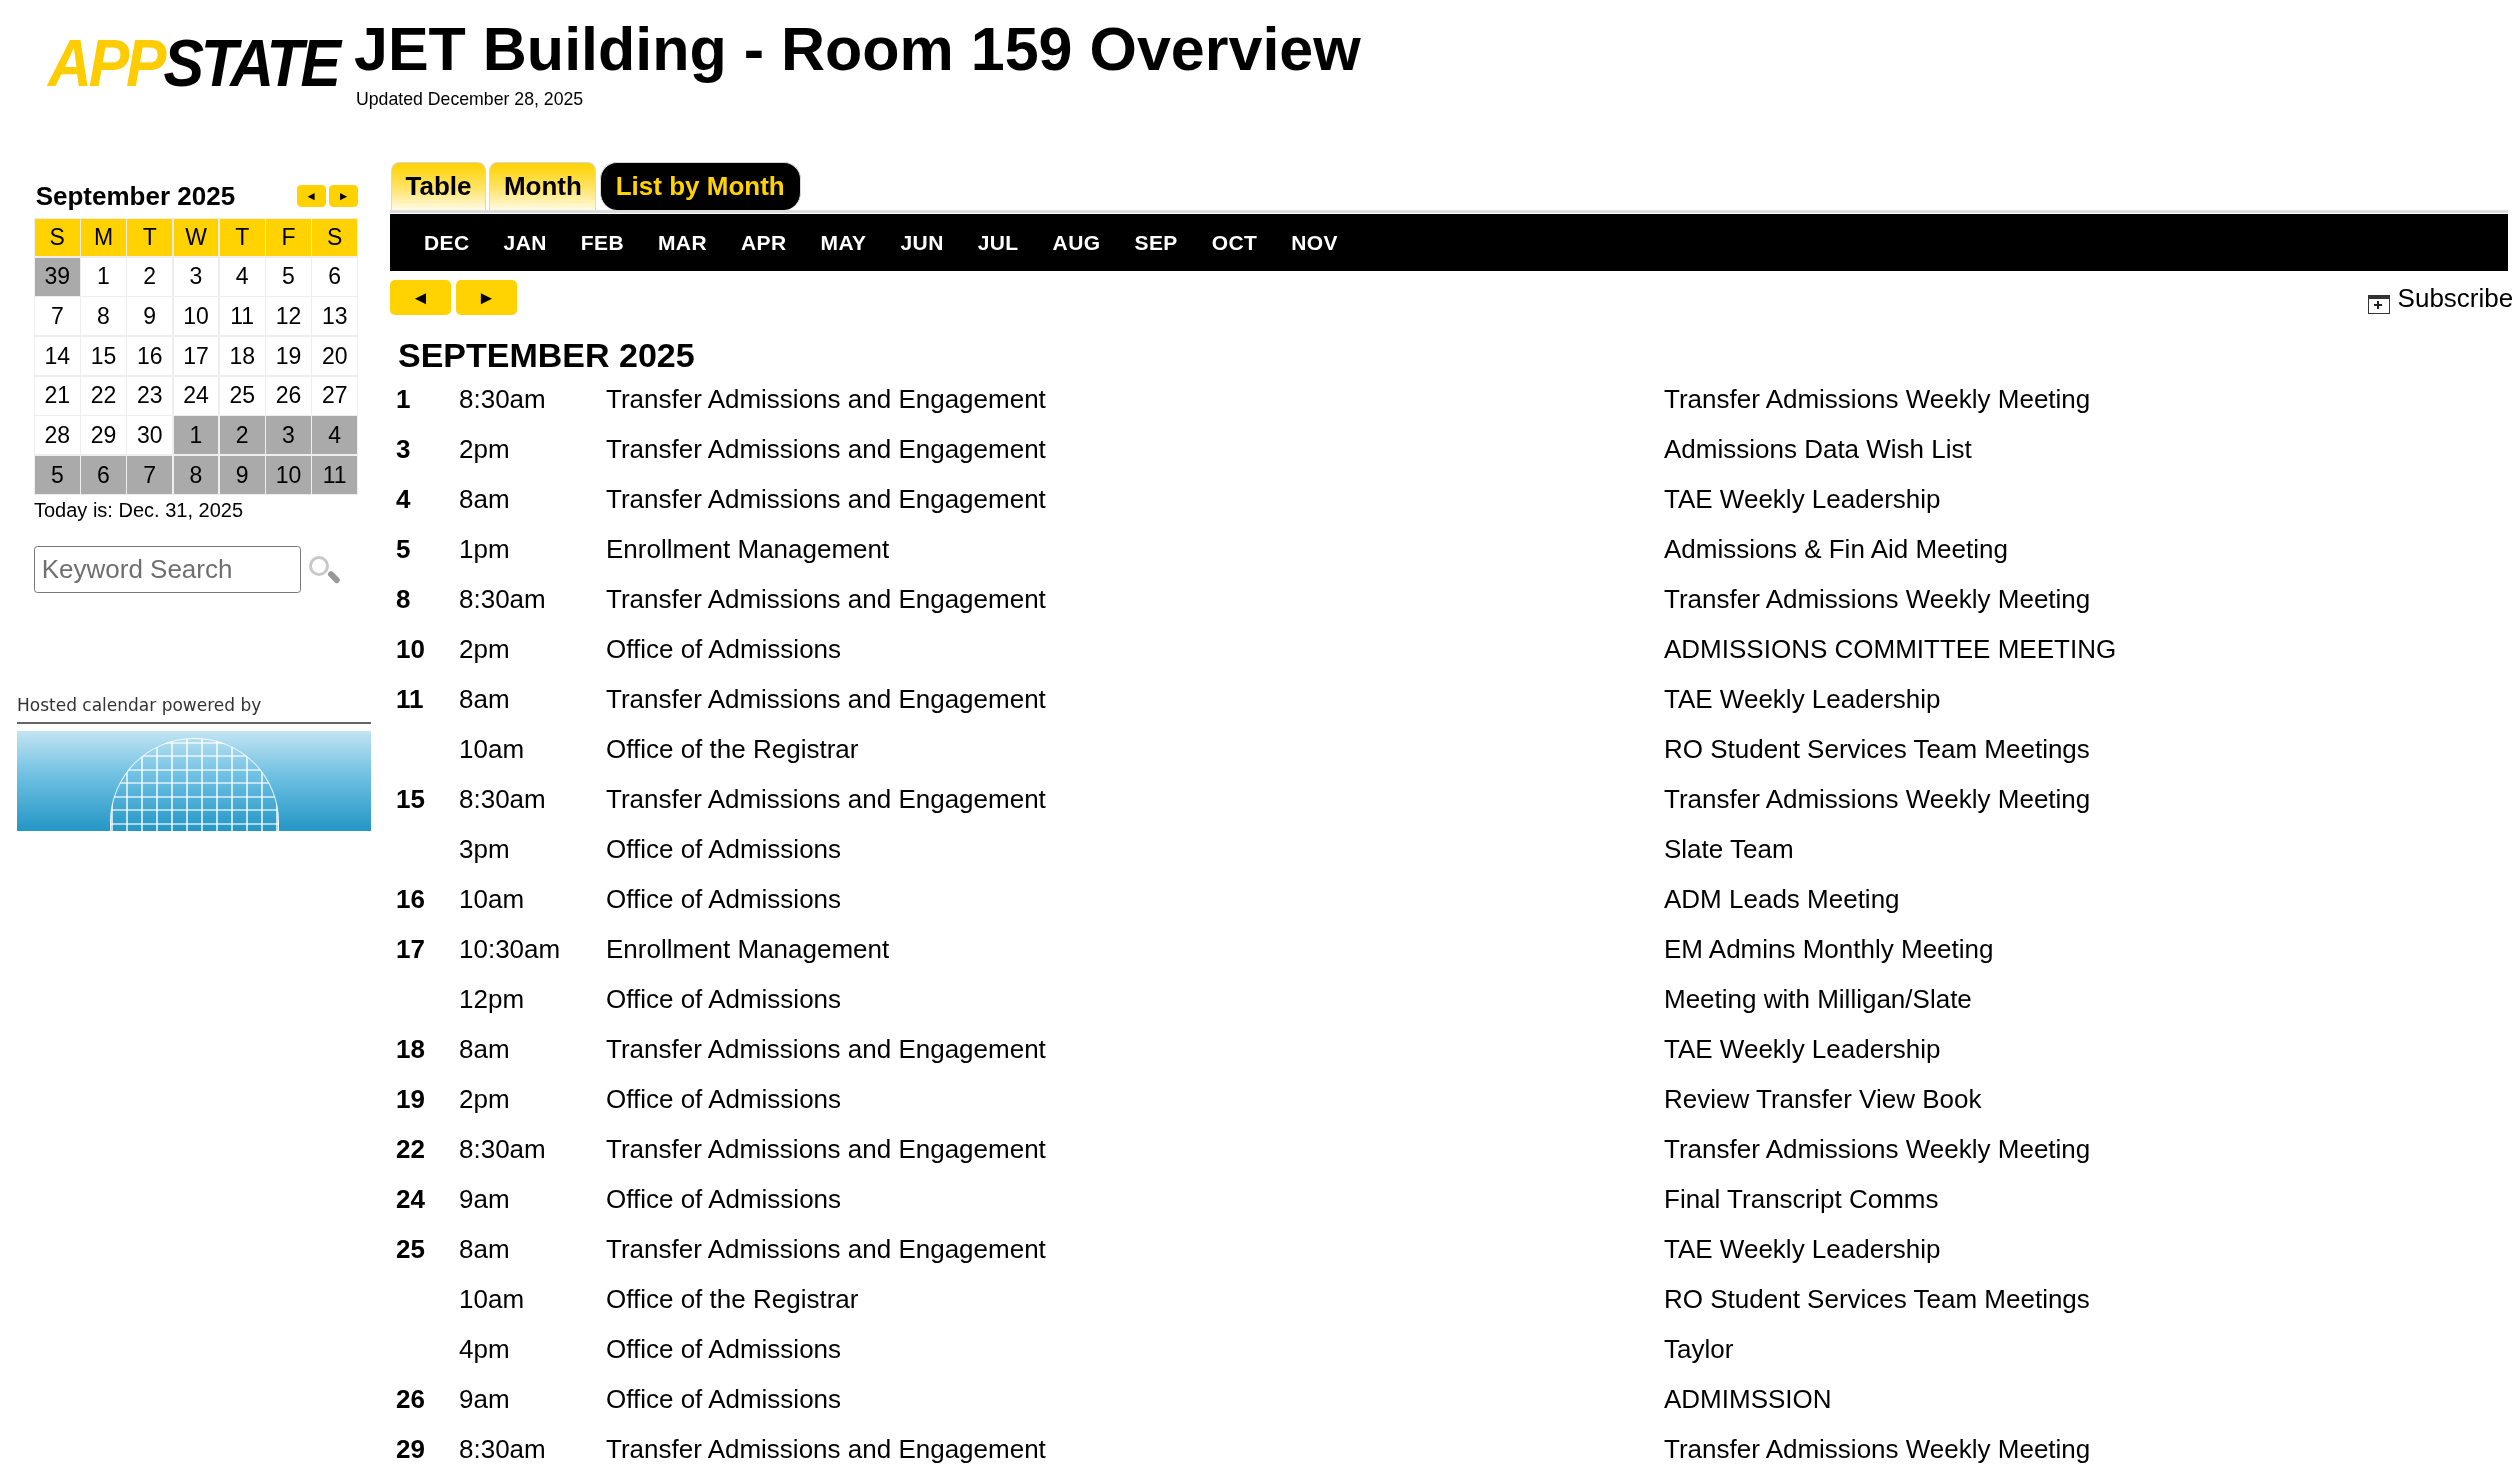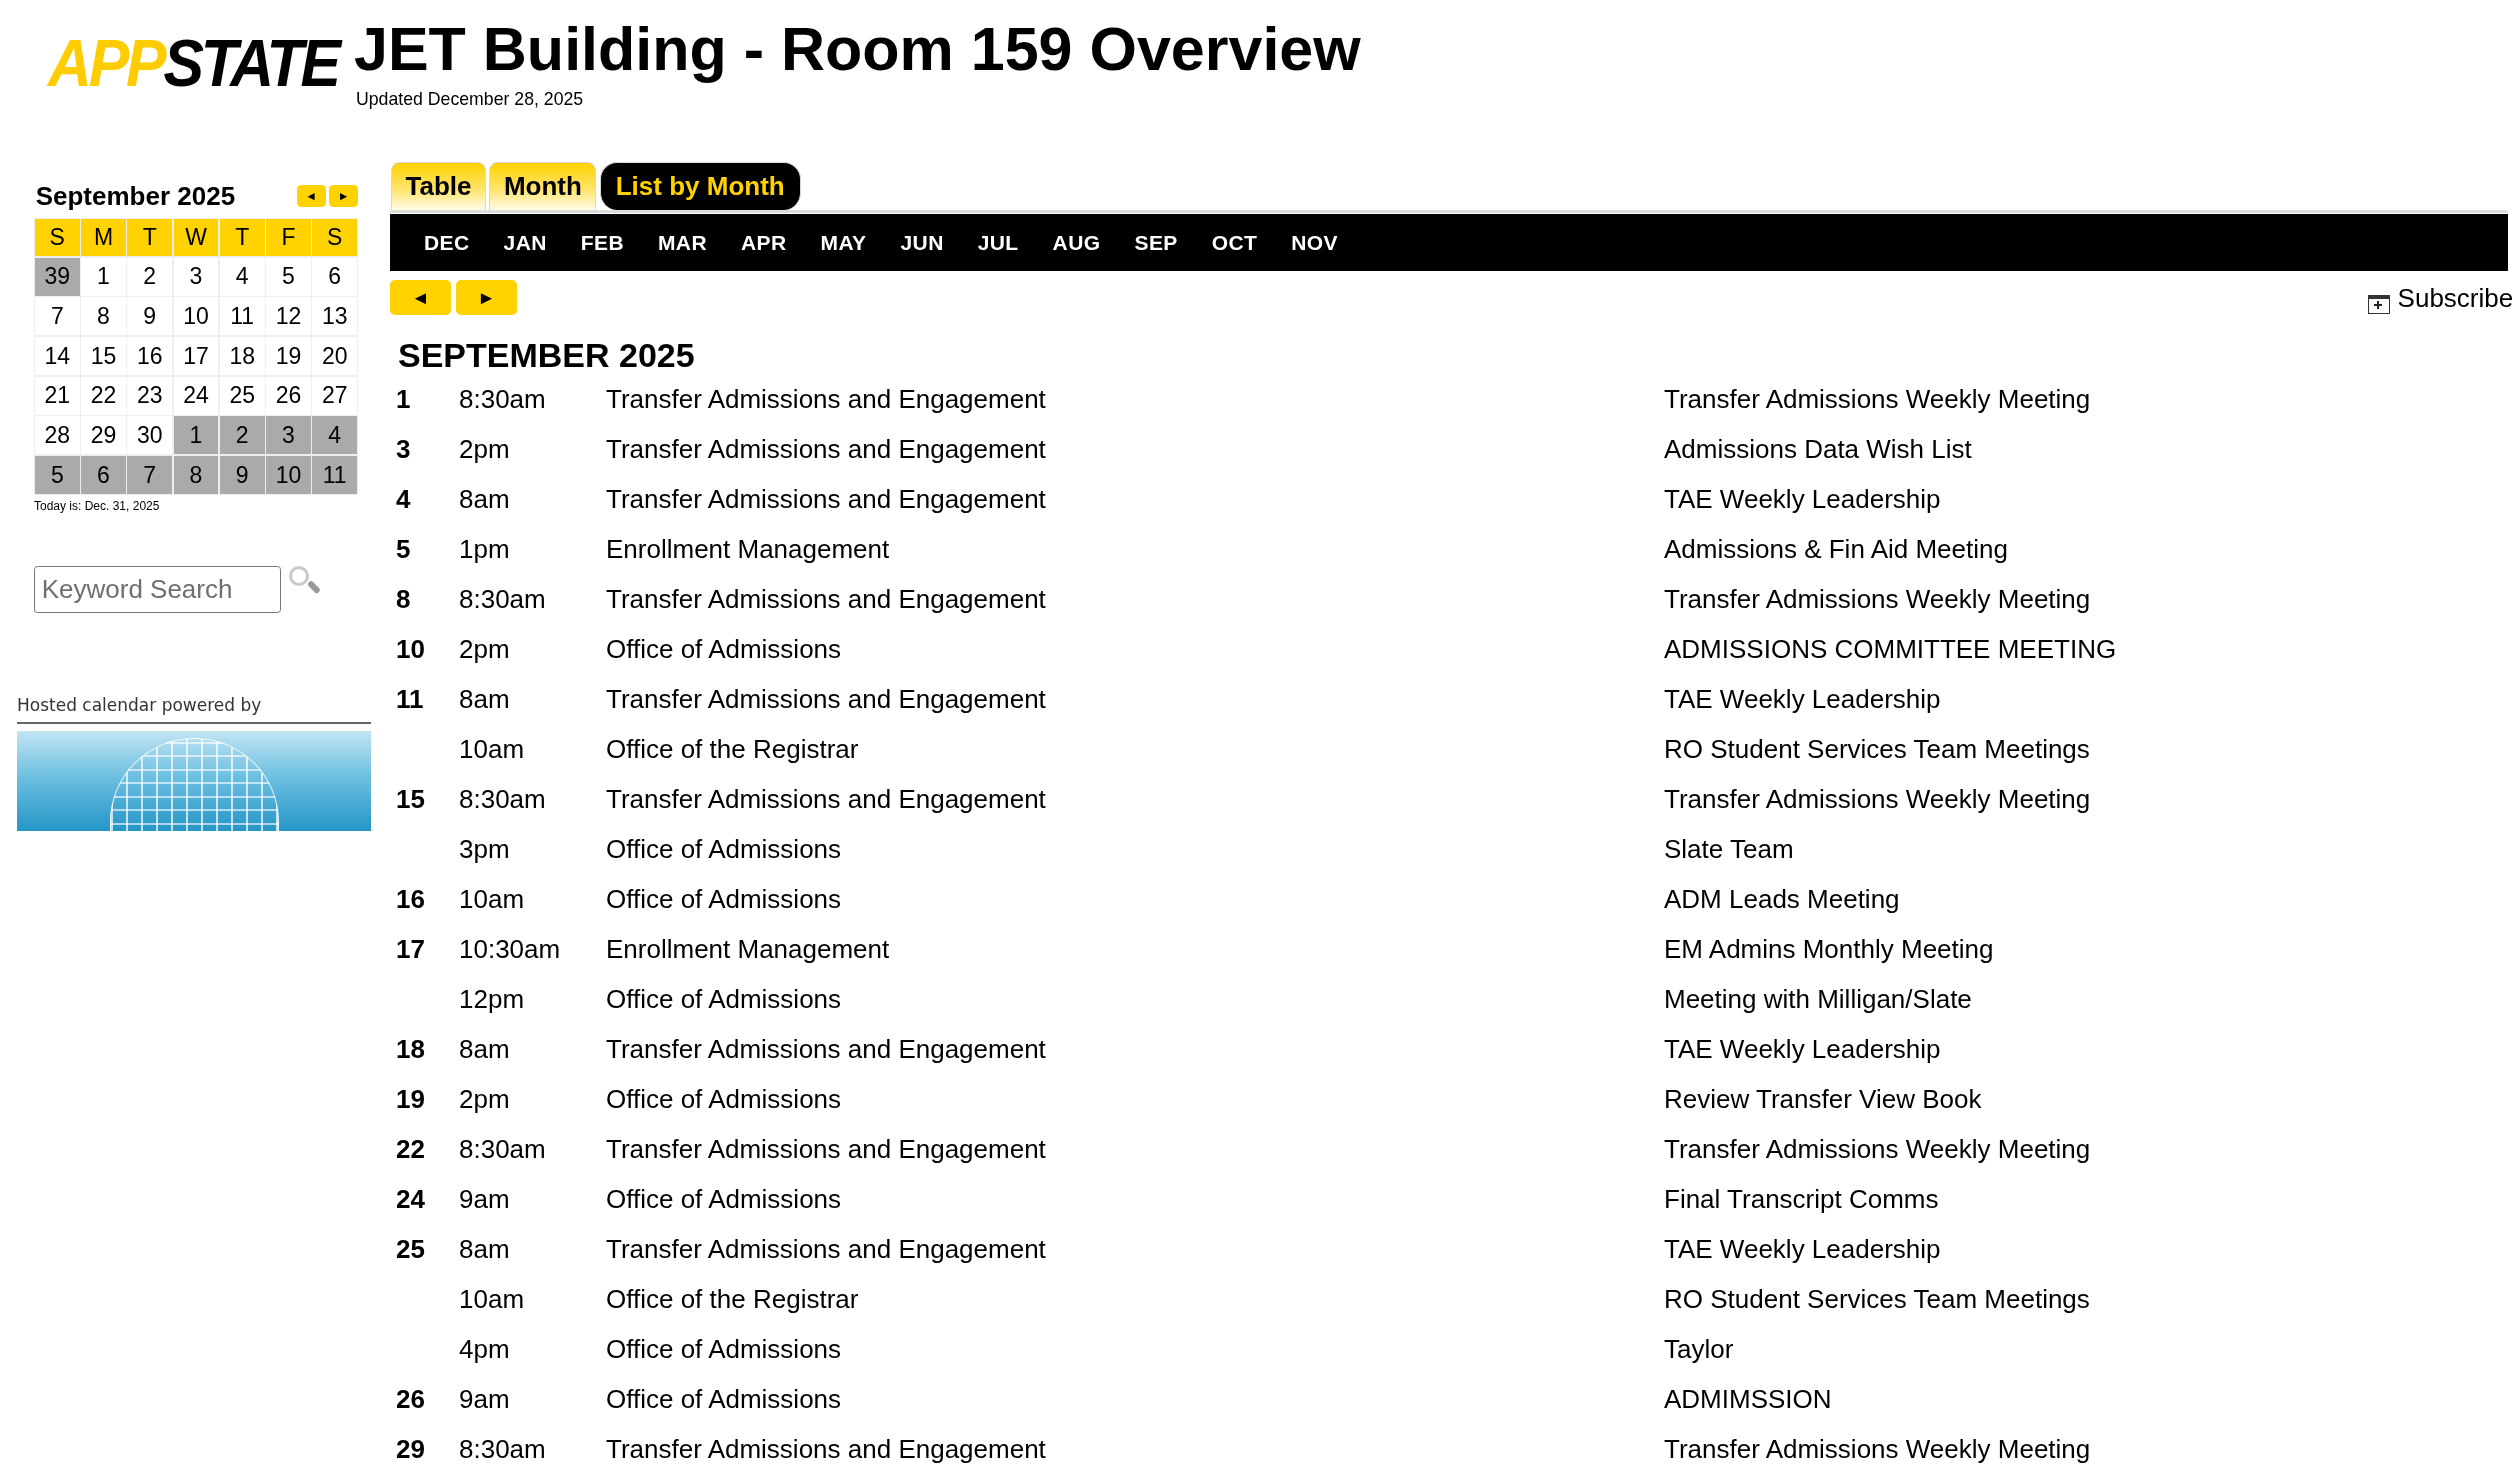--- a/index.html
+++ b/index.html
@@ -18,23 +18,23 @@
   
   .mini-cal { position: absolute; left: 34px; top: 179px; width: 324px; }
   .mini-cal-head { display: flex; justify-content: space-between; align-items: center; height: 34px; }
   .mini-cal-title { font-size: 26px; font-weight: bold; padding-left: 1.7px; }
   .mini-nav { display: flex; gap: 3.4px; }
   .mini-nav-btn { width: 29px; height: 22px; background: #ffd200; border-radius: 4.2px; display: flex; align-items: center; justify-content: center; font-size: 11.8px; cursor: pointer; }
   .mini-grid { margin-top: 5px; border: 1.7px solid #eeeeee; background: #eeeeee; display: grid; grid-template-columns: repeat(7, 1fr); gap: 1.7px; }
   .mini-grid .dow { background: #ffd200; height: 37px; display: flex; align-items: center; justify-content: center; font-size: 23px; }
   .mini-grid .day { background: #ffffff; height: 38px; display: flex; align-items: center; justify-content: center; font-size: 23px; cursor: pointer; }
   .mini-grid .day.other { background: #aaaaaa; }
-  .today { position: absolute; left: 34px; top: 499px; font-size: 12px; }
+  .today { position: absolute; left: 34px; top: 499px; font-size: 20px; }
   .search-wrap { position: absolute; left: 34px; top: 546px; display: flex; align-items: center; }
-  .search-input { width: 247px; height: 47px; border: 1.7px solid #777; border-radius: 3.4px; font-size: 26px; padding: 0 6.7px; font-family: "Liberation Sans", sans-serif; color: #333; margin-top: 20px; }
+  .search-input { width: 267px; height: 47px; border: 1.7px solid #777; border-radius: 3.4px; font-size: 26px; padding: 0 6.7px; font-family: "Liberation Sans", sans-serif; color: #333; }
   .search-input::placeholder { color: #6f6f6f; }
   .search-icon { margin-left: 6.7px; width: 34px; height: 34px; position: relative; cursor: pointer; }
   .search-icon .lens { position: absolute; left: 1.7px; top: 3.4px; width: 20px; height: 20px; border: 3.4px solid #c8c8c8; border-radius: 50%; }
   .search-icon .handle { position: absolute; left: 19.4px; top: 21px; width: 13.5px; height: 5.9px; background: #999; border-radius: 2.5px; transform: rotate(45deg); }
   .powered { position: absolute; left: 17px; top: 695px; font-family: "DejaVu Sans", sans-serif; font-size: 17px; color: #333; }
   .powered-rule { position: absolute; left: 17px; top: 722px; width: 354px; height: 1.7px; background: #666; }
   .collegenet { position: absolute; left: 17px; top: 731px; width: 354px; height: 100px; background: linear-gradient(#c2e4f2 0%, #6ec0e2 45%, #2496c6 100%); display: flex; align-items: center; justify-content: center; overflow: hidden; }
   .collegenet .globe { position: absolute; left: 93px; top: 6.7px; width: 169px; height: 101px; border-radius: 84px 84px 0 0; border: 1.7px solid rgba(255,255,255,0.8);
     background: repeating-linear-gradient(90deg, rgba(255,255,255,0.7) 0 1.7px, transparent 1.7px 15px), repeating-linear-gradient(0deg, rgba(255,255,255,0.6) 0 1.7px, transparent 1.7px 13.5px); }
   .collegenet .cn-text { position: relative; font-family: "DejaVu Sans", sans-serif; font-weight: bold; font-style: italic; font-size: 52px; color: #fff; letter-spacing: -1.7px; text-shadow: 0 0 1.7px #0a6a9a; }

